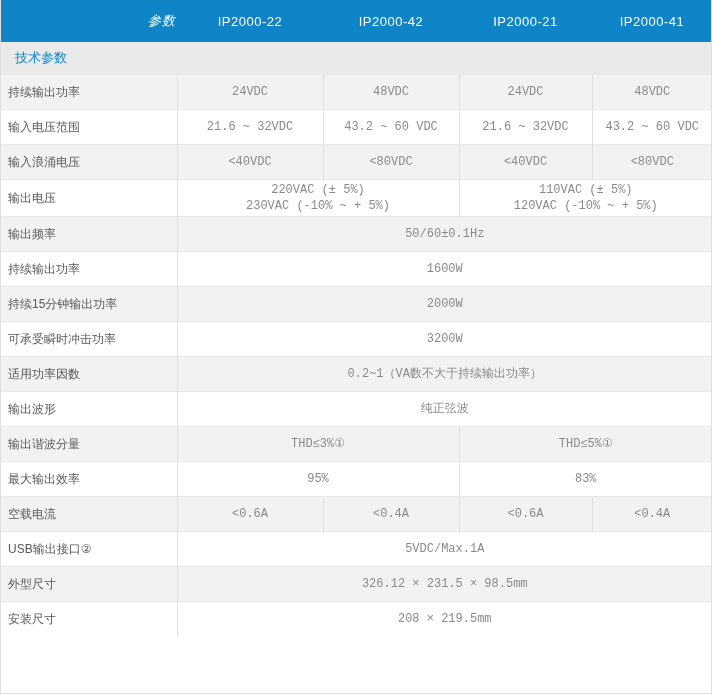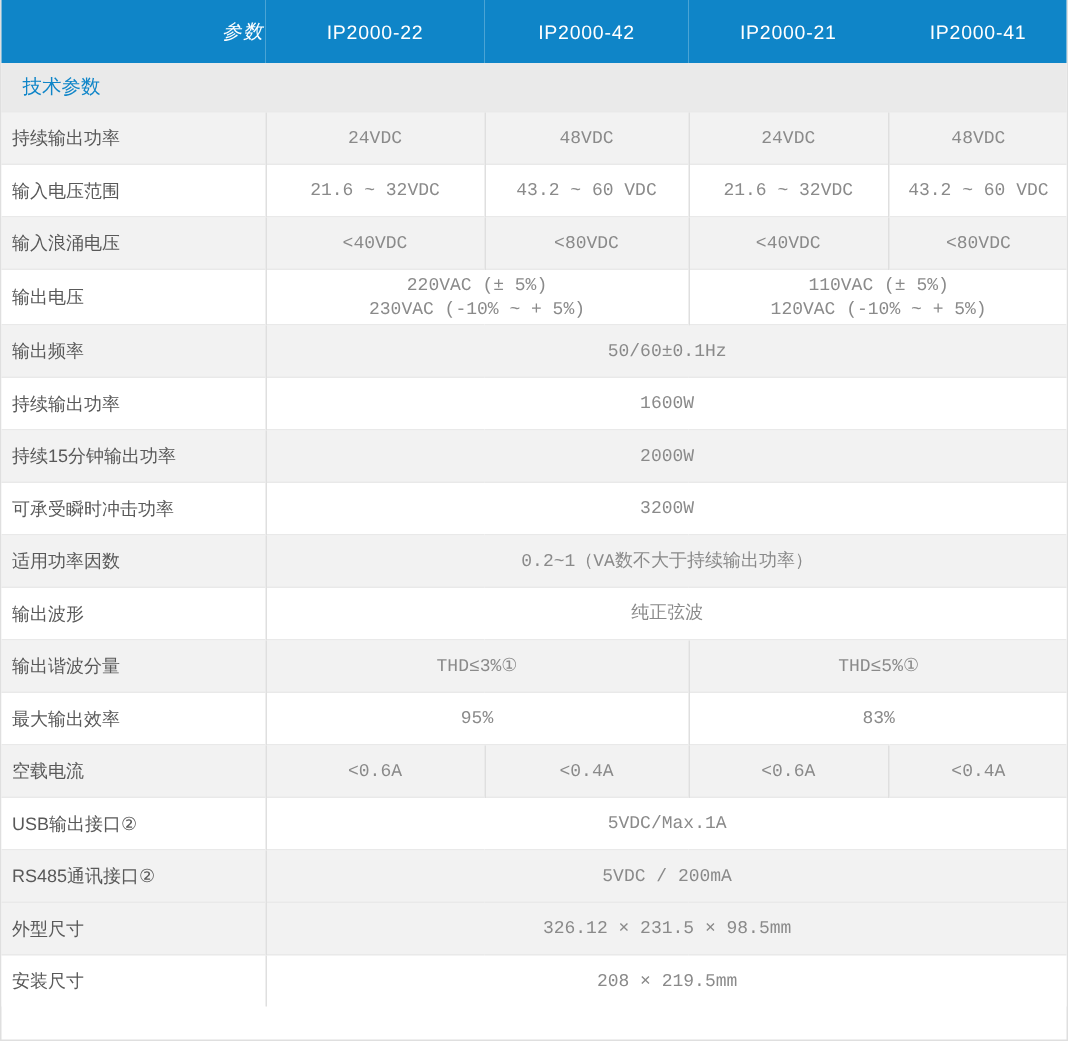--- a/index.html
+++ b/index.html
@@ -172,24 +172,20 @@
           <td class="value-cell" colspan="1">&lt;0.6A</td>
           <td class="value-cell" colspan="1">&lt;0.4A</td>
           <td class="value-cell" colspan="1">&lt;0.6A</td>
           <td class="value-cell" colspan="1">&lt;0.4A</td>
         </tr>
         <tr>
           <td class="label-cell">USB输出接口②</td>
           <td class="value-cell" colspan="4">5VDC/Max.1A</td>
         </tr>
         <tr class="zebra">
-          <td class="label-cell">RS485通讯接口②</td>
-          <td class="value-cell" colspan="4">5VDC / 200mA</td>
-        </tr>
-        <tr class="zebra">
           <td class="label-cell">外型尺寸</td>
           <td class="value-cell" colspan="4">326.12 × 231.5 × 98.5mm</td>
         </tr>
         <tr>
           <td class="label-cell">安装尺寸</td>
           <td class="value-cell" colspan="4">208 × 219.5mm</td>
         </tr>
       </tbody>
   </table>
 </div>

